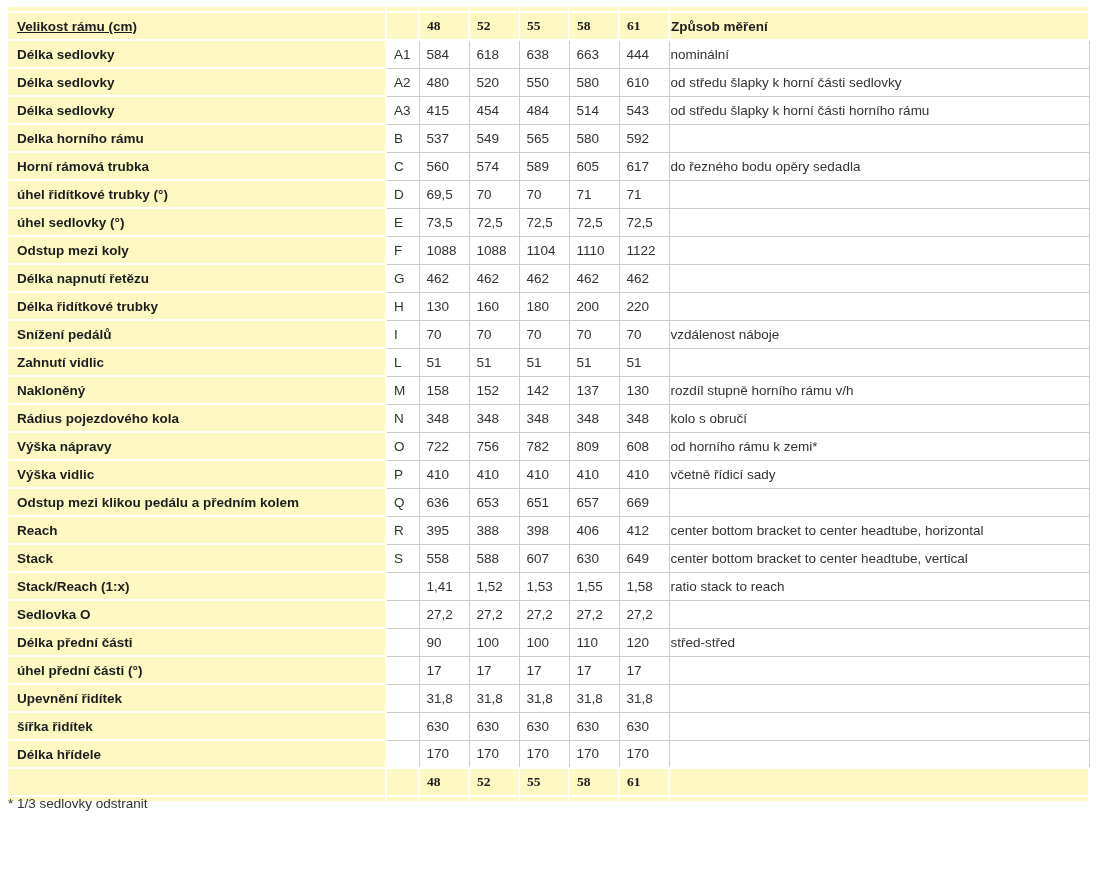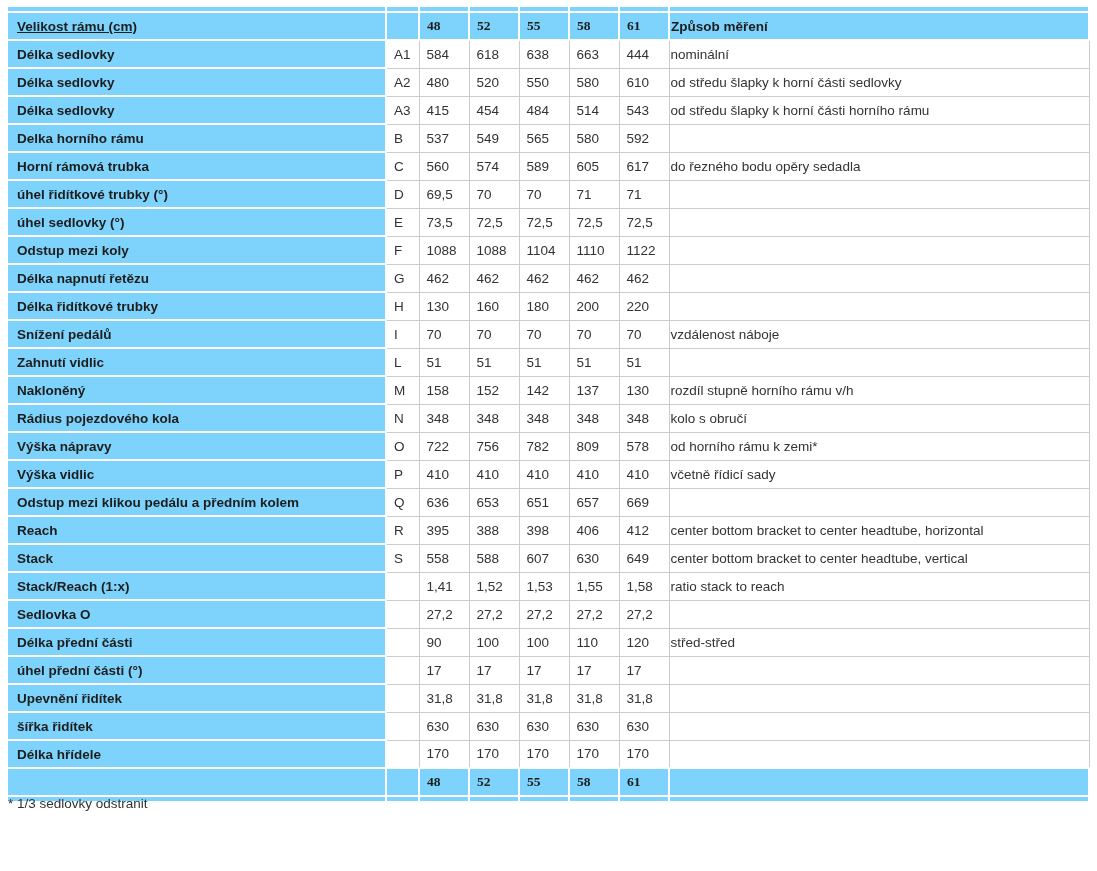--- a/index.html
+++ b/index.html
@@ -26,21 +26,21 @@
     font-size: 13.5px;
   }
   td {
     height: 26px;
     padding: 0 7px;
     white-space: nowrap;
     overflow: hidden;
     vertical-align: middle;
   }
   td.gray {
-    background: #7dd3fc;
+    background: #fef9c3;
     border: 2px solid #ffffff;
   }
   td.white {
     background: #ffffff;
     border: 1px solid #cccccc;
   }
   td.thin {
     height: 4px;
     padding: 0;
     font-size: 0;
@@ -248,21 +248,21 @@
     <td class="white val">348</td>
     <td class="white val method">kolo s obručí</td>
   </tr>
         <tr>
     <td class="gray lbl">Výška nápravy</td>
     <td class="white val">O</td>
     <td class="white val">722</td>
     <td class="white val">756</td>
     <td class="white val">782</td>
     <td class="white val">809</td>
-    <td class="white val">578</td>
+    <td class="white val">608</td>
     <td class="white val method">od horního rámu k zemi*</td>
   </tr>
         <tr>
     <td class="gray lbl">Výška vidlic</td>
     <td class="white val">P</td>
     <td class="white val">410</td>
     <td class="white val">410</td>
     <td class="white val">410</td>
     <td class="white val">410</td>
     <td class="white val">410</td>

